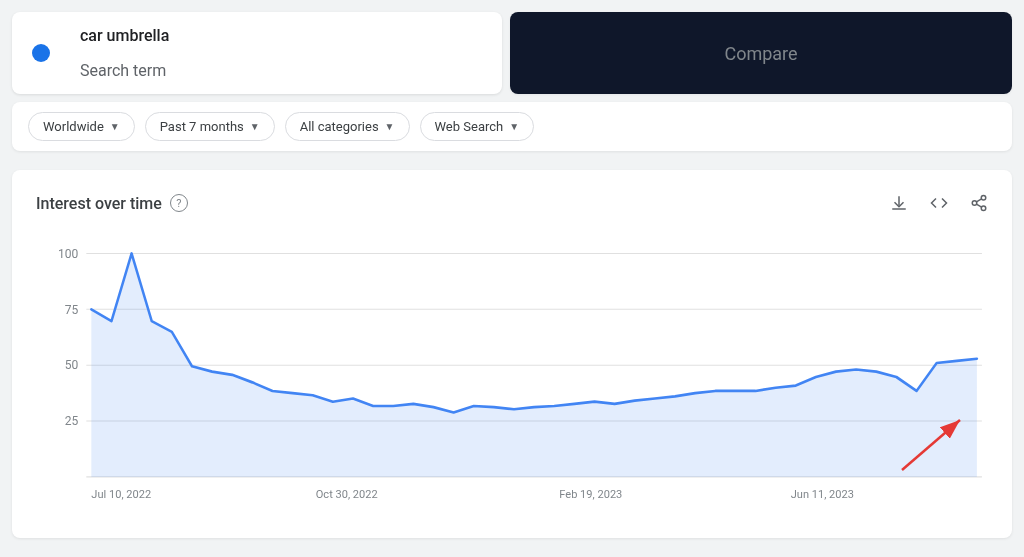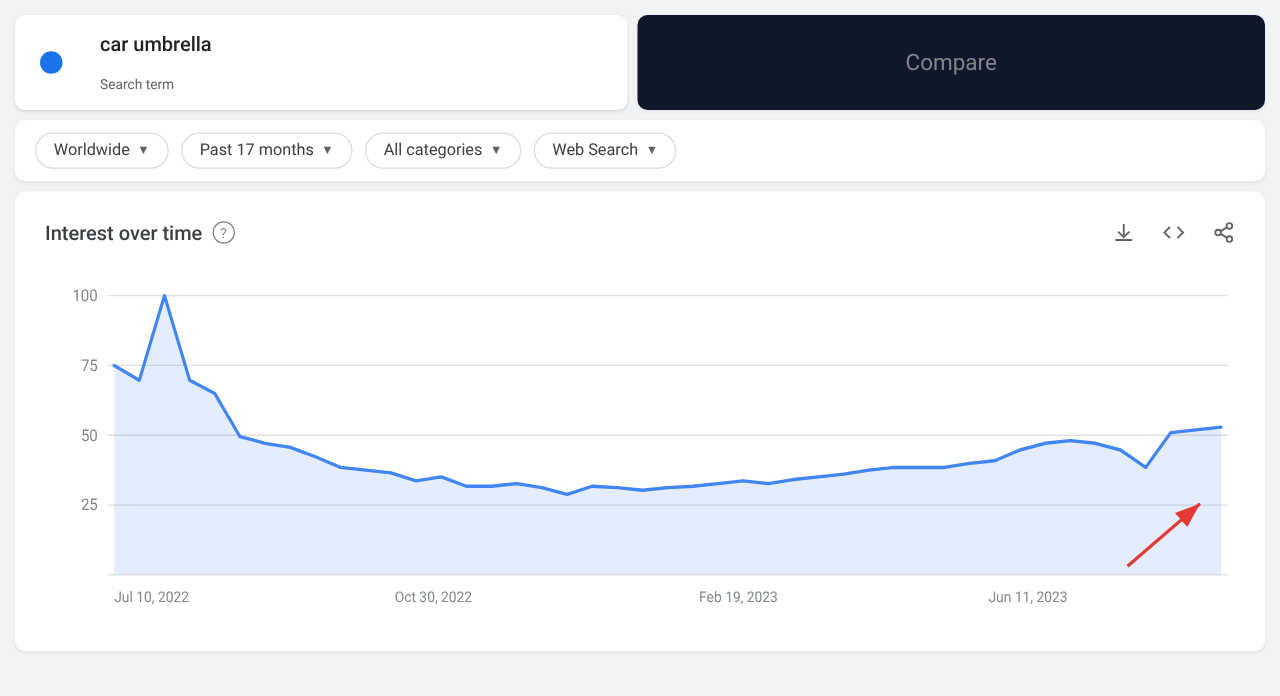--- a/index.html
+++ b/index.html
@@ -43,21 +43,21 @@
       flex-direction: column;
     }
 
     .search-term-name {
       font-size: 16px;
       font-weight: 500;
       color: #202124;
     }
 
     .search-term-label {
-      font-size: 11px;
+      font-size: 16px;
       color: #5f6368;
       margin-top: 16px;
     }
 
     .compare-card {
       background: #0f172a;
       border-radius: 8px;
       flex: 1;
       display: flex;
       align-items: center;
@@ -68,21 +68,21 @@
 
     .compare-label {
       font-size: 18px;
       color: #80868b;
       font-weight: 400;
     }
 
     
     .filter-bar {
       background: #fff;
-      margin: 0 12px 8px 12px;
+      margin: 0 12px 19px 12px;
       border-radius: 8px;
       padding: 10px 16px;
       display: flex;
       gap: 10px;
       align-items: center;
       box-shadow: 0 1px 3px rgba(0,0,0,0.08);
     }
 
     .filter-btn {
       display: flex;
@@ -197,21 +197,21 @@
     <span class="compare-label">Compare</span>
   </div>
 </div>
 
 <div class="filter-bar">
   <button class="filter-btn">
     <span>Worldwide</span>
     <span class="chevron-icon">▼</span>
   </button>
   <button class="filter-btn">
-    <span>Past 17 months</span>
+    <span>Past 7 months</span>
     <span class="chevron-icon">▼</span>
   </button>
   <button class="filter-btn">
     <span>All categories</span>
     <span class="chevron-icon">▼</span>
   </button>
   <button class="filter-btn">
     <span>Web Search</span>
     <span class="chevron-icon">▼</span>
   </button>

